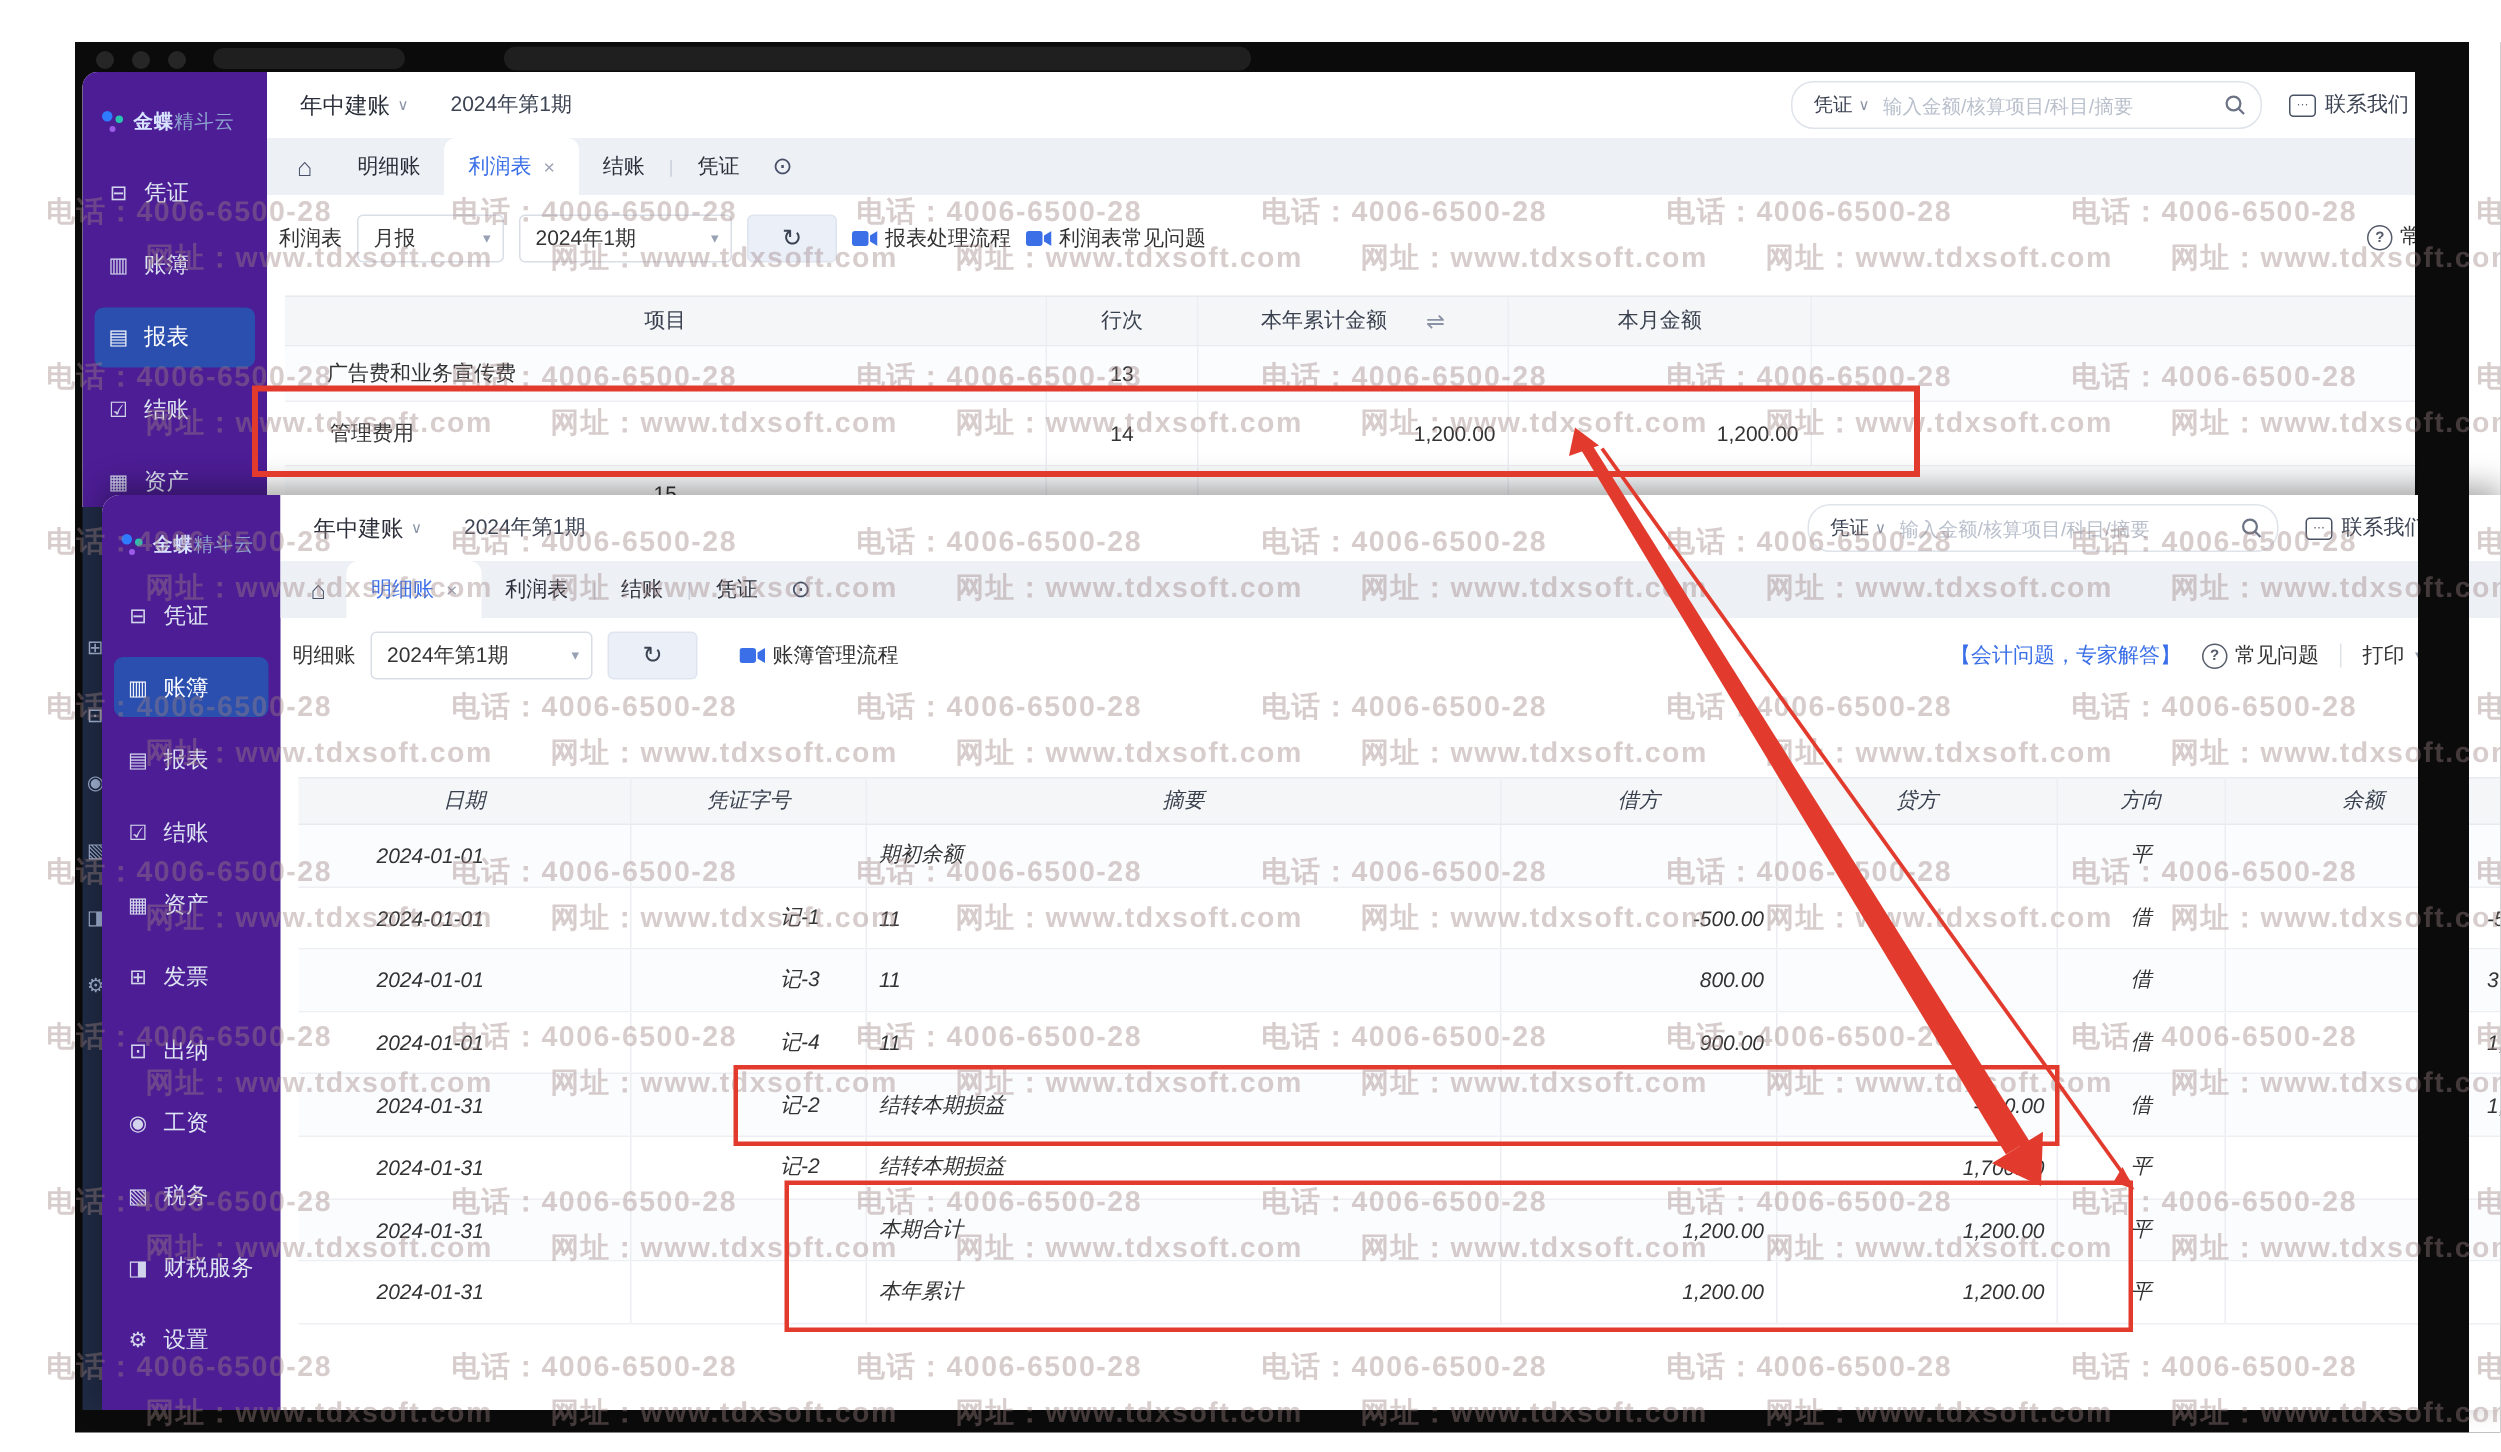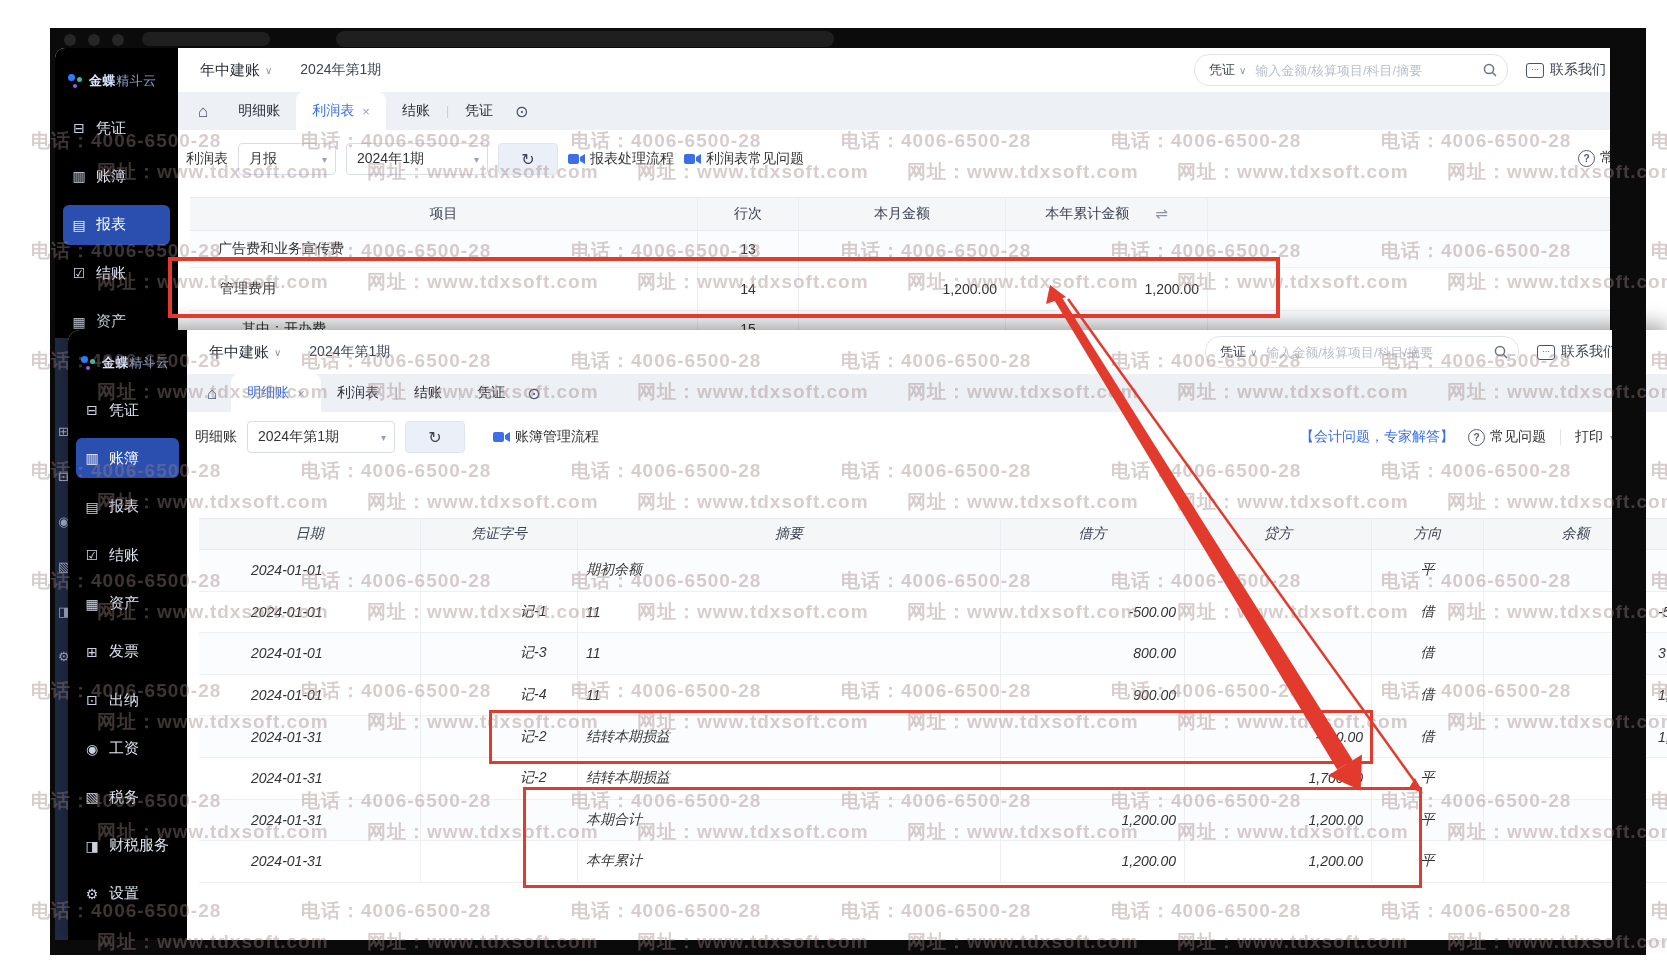--- a/index.html
+++ b/index.html
@@ -16,21 +16,21 @@
   .frag-glyph{position:absolute;left:3px;color:#9fb0d0;font-size:13px;}
   #black-strip{left:1612px;top:28px;width:34px;height:912px;background:#0b0b0c;z-index:30;}
 
   
   .win{background:#fff;overflow:hidden;z-index:10;}
   #top-window{left:55px;top:48px;width:1555px;height:290px;border-radius:10px 0 0 0;}
   #bottom-window{left:68px;top:330px;width:1599px;height:610px;border-radius:12px 0 0 0;
                  z-index:20;box-shadow:0 -6px 20px rgba(0,0,0,.35);}
 
   
-  .sidebar{position:absolute;left:0;top:0;bottom:0;background:#000000;}
+  .sidebar{position:absolute;left:0;top:0;bottom:0;background:#4c1d95;}
   #top-window .sidebar{width:123px;}
   #bottom-window .sidebar{width:119px;}
   .logo{display:flex;align-items:center;gap:6px;padding:18px 0 0 12px;height:30px;}
   .logo-dots{position:relative;width:16px;height:16px;flex:0 0 16px;}
   .logo-dots i{position:absolute;border-radius:50%;}
   .logo-dots i:nth-child(1){width:7px;height:7px;left:1px;top:1px;background:#2f7bff;}
   .logo-dots i:nth-child(2){width:5px;height:5px;left:10px;top:4px;background:#27c2b0;}
   .logo-dots i:nth-child(3){width:4px;height:4px;left:6px;top:11px;background:#9b5ce8;}
   .logo-text{font-size:13px;color:#8ea4cf;white-space:nowrap;letter-spacing:.5px;}
   .logo-text b{color:#d8e4ff;font-weight:bold;}
@@ -255,44 +255,43 @@
   </div>
   <span id="tw-faq">
       <span class="q-circle">?</span>
       <span>常见问题</span>
     </span>
 
   <div id="tt">
     <div class="t-headrow">
       <span class="cell c-center">项目</span>
       <span class="cell c-center">行次</span>
-      <span class="cell c-center">本月金额</span>
       <span class="cell c-center">
           <span>本年累计金额</span>
           <span class="swap-ico">⇌</span>
         </span>
+      <span class="cell c-center">本月金额</span>
       <span class="cell"></span>
     </div>
     <div id="tt-body">
         <div class="t-row">
           <span class="cell" style="padding-left: 28px;">广告费和业务宣传费</span>
           <span class="cell c-center">13</span>
           <span class="cell c-right"></span>
           <span class="cell c-right"></span>
           <span class="cell"></span>
         </div>
         <div class="t-row hl">
           <span class="cell" style="padding-left: 30px; text-align: right;">管理费用</span>
           <span class="cell c-center">14</span>
           <span class="cell c-right">1,200.00</span>
           <span class="cell c-right">1,200.00</span>
           <span class="cell"></span>
         </div>
         <div class="t-row">
-          <span class="cell" style="padding-left: 52px;">其中：开办费</span>
           <span class="cell c-center">15</span>
           <span class="cell c-right"></span>
           <span class="cell c-right"></span>
           <span class="cell"></span>
         </div>
       </div>
   </div>
 </section>
 
 <section id="bottom-window" class="abs win">

